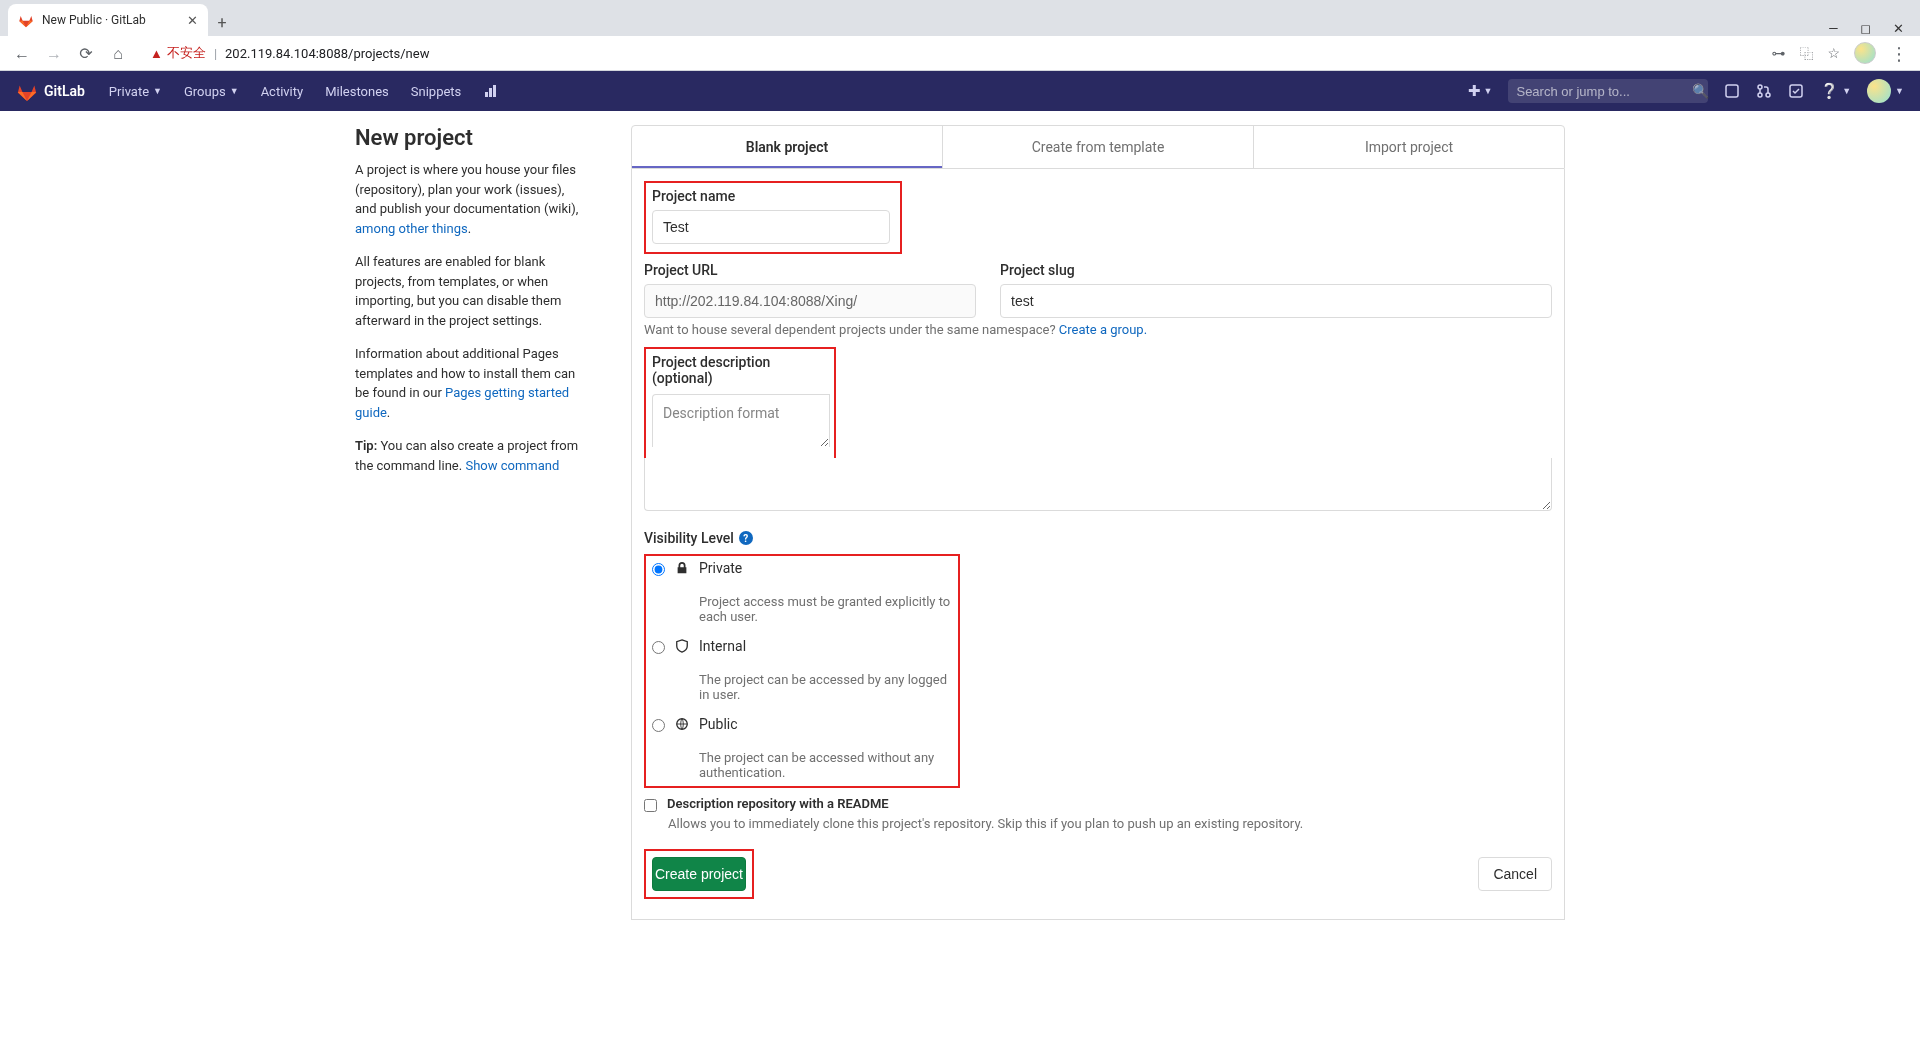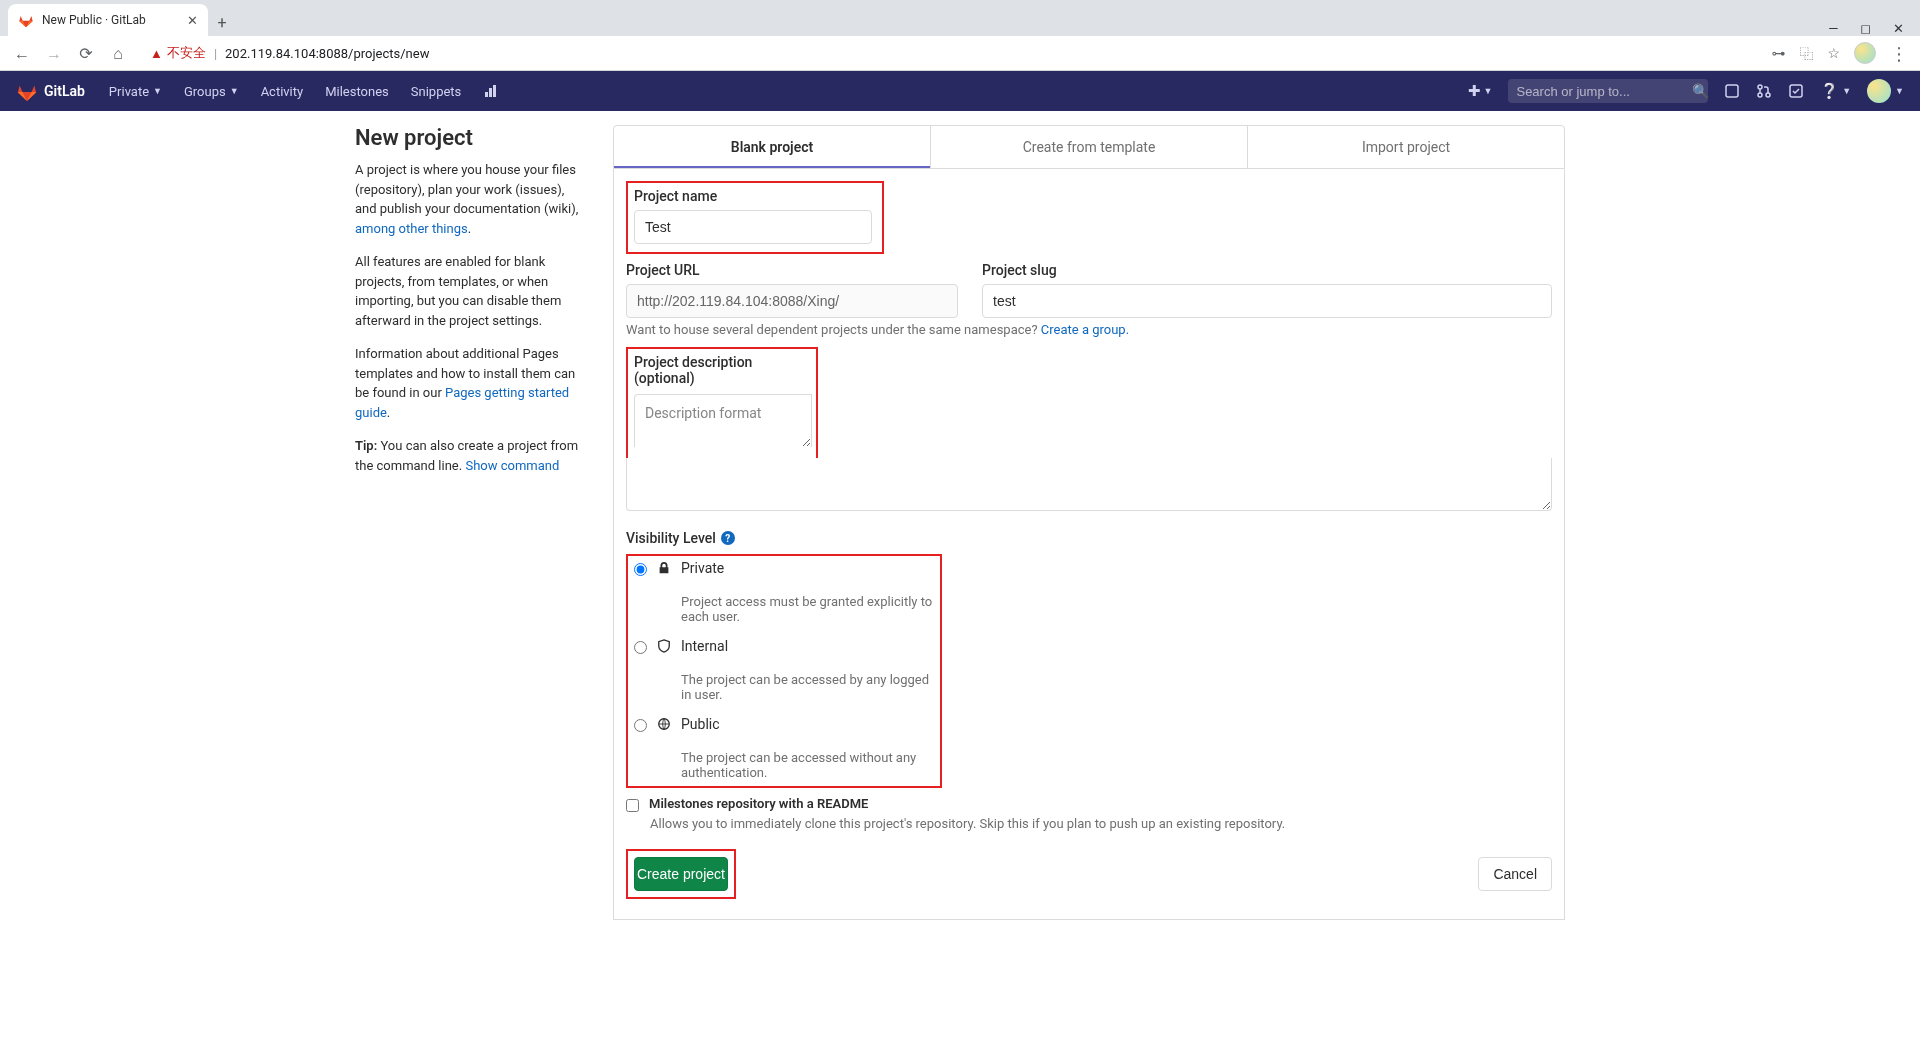--- a/index.html
+++ b/index.html
@@ -32,21 +32,21 @@
   .gl-nav-item { padding: 10px 10px; font-size: 13px; color: #d1d1f0; cursor: pointer; display: flex; align-items: center; gap: 4px; }
   .caret { font-size: 9px; }
   .gl-right { margin-left: auto; display: flex; align-items: center; gap: 16px; }
   .gl-search { background: rgba(255,255,255,0.12); border-radius: 4px; display: flex; align-items: center; padding: 4px 8px; width: 200px; }
   .gl-search input { background: transparent; border: none; outline: none; color: #fff; font-size: 13px; flex: 1; }
   .gl-search input::placeholder { color: rgba(255,255,255,0.6); }
   .gl-icon { color: #d1d1f0; cursor: pointer; font-size: 15px; display: inline-flex; align-items: center; }
   .gl-avatar { width: 24px; height: 24px; border-radius: 50%; background: radial-gradient(circle at 30% 30%, #fce38a, #95e1d3); display: flex; align-items: center; gap: 4px; }
   
   
-  .page-container { display: flex; max-width: 1210px; margin: 0 auto; padding-top: 14px; gap: 30px; }
+  .page-container { display: flex; max-width: 1210px; margin: 0 auto; padding-top: 14px; gap: 48px; }
   .side-col { width: 228px; flex-shrink: 0; }
   .side-col h1 { font-size: 22px; font-weight: 600; margin-bottom: 10px; }
   .side-col p { font-size: 13px; color: #2e2e2e; line-height: 1.5; margin-bottom: 14px; }
   .side-col a { color: #1068bf; text-decoration: none; }
   .side-col .tip-label { font-weight: 600; }
   
   .main-col { flex: 1; }
   
   
   .form-tabs { display: flex; border: 1px solid #dbdbdb; border-radius: 4px 4px 0 0; }
@@ -292,21 +292,21 @@
           </span>
           <div class="vis-text">
             <div class="vis-title">Public</div>
             <div class="vis-desc">The project can be accessed without any authentication.</div>
           </div>
         </div>
       </div>
 
       <div class="readme-row">
         <input type="checkbox" style="">
-        <span class="readme-label">Milestones repository with a README</span>
+        <span class="readme-label">Description repository with a README</span>
       </div>
       <div class="readme-desc">Allows you to immediately clone this project's repository. Skip this if you plan to push up an existing repository.</div>
 
       <div class="form-actions">
         <span class="hl-create">
           <button class="btn-create">Create project</button>
         </span>
         <button class="btn-cancel">Cancel</button>
       </div>
     </div>

